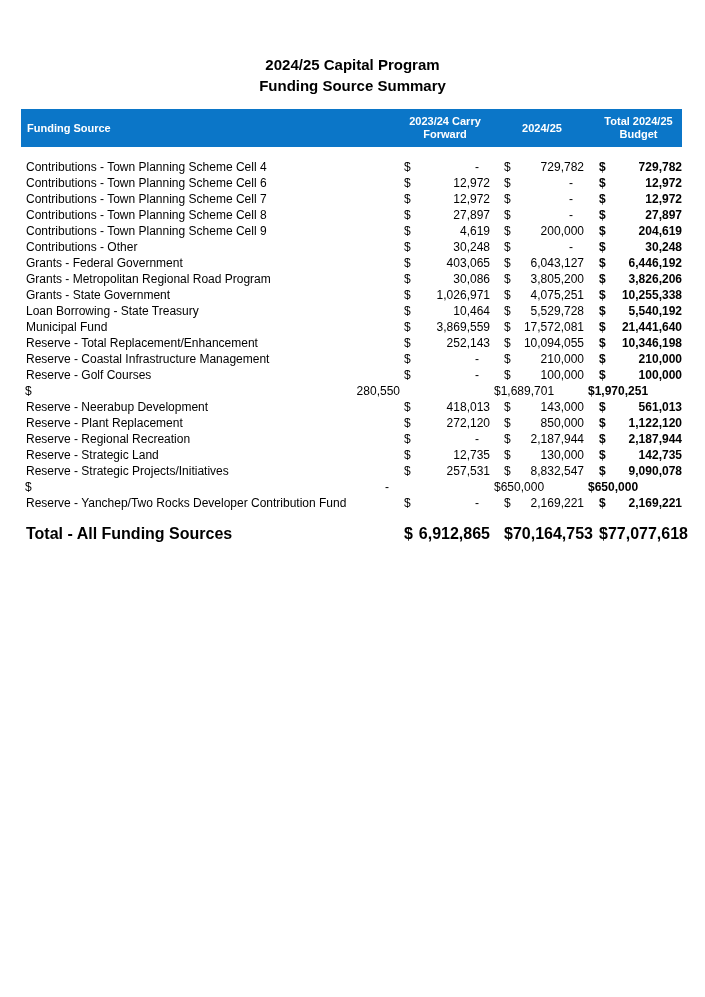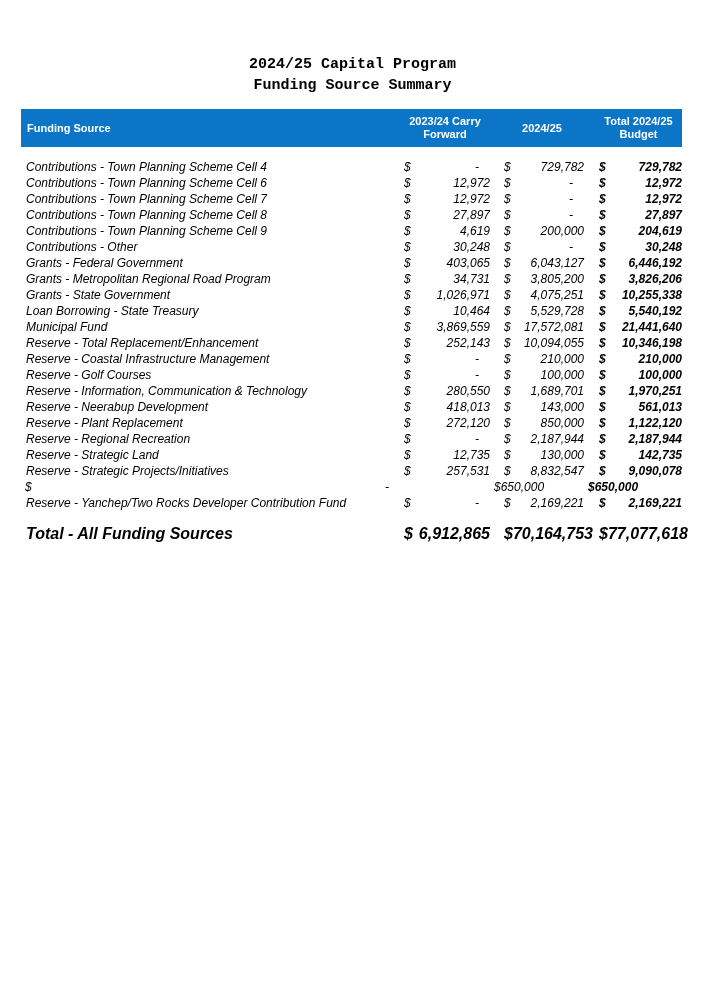--- a/index.html
+++ b/index.html
@@ -9,38 +9,37 @@
     font-family:"Liberation Sans", sans-serif;
     color:#000000;
     overflow:hidden;
   }
   .titles {
     padding-top:54px;
     text-align:center;
     font-weight:bold;
     font-size:15px;
     line-height:21px;
-    font-family:Liberation Mono, monospace;
   }
   .table { margin:13px 23px 0 21px; }
   .grid {
     display:grid;
     grid-template-columns: 1fr 90px 10px 84px 11px 87px;
     align-items:center;
   }
   .thead {
     height:38px;
     font-size:11px;
     font-weight:bold;
     line-height:13px;
   }
   .thead .name { padding-left:6px; text-align:left; }
   .thead .hc { text-align:center; }
   .tbody { padding-top:12px; }
-  .trow { height:16px; font-size:12px; line-height:16px;font-style:italic; }
+  .trow { height:16px; font-size:12px; line-height:16px; }
   .trow .name { white-space:nowrap; overflow:hidden; padding-left:5px; }
   .money {
     display:flex;
     justify-content:space-between;
     padding-left:4px;
     white-space:nowrap;
   }
   .money .val { text-align:right; }
   .money .val.dash { padding-right:11px; }
   .money.bold, .total { font-weight:bold; }
@@ -190,21 +189,21 @@
     <div class="money bold">
       <span class="cur">$</span>
       <span class="val">6,446,192</span>
     </div>
   </div>
 
   <div class="grid trow">
     <div class="name rlabel">Grants - Metropolitan Regional Road Program</div>
     <div class="money">
       <span class="cur">$</span>
-      <span class="val">34,731</span>
+      <span class="val">30,086</span>
     </div>
     <div></div>
     <div class="money">
       <span class="cur">$</span>
       <span class="val">3,805,200</span>
     </div>
     <div></div>
     <div class="money bold">
       <span class="cur">$</span>
       <span class="val">3,826,206</span>
@@ -313,21 +312,20 @@
       <span class="val">100,000</span>
     </div>
     <div></div>
     <div class="money bold">
       <span class="cur">$</span>
       <span class="val">100,000</span>
     </div>
   </div>
 
   <div class="grid trow">
-    <div class="name rlabel">Reserve - Information, Communication &amp; Technology</div>
     <div class="money">
       <span class="cur">$</span>
       <span class="val">280,550</span>
     </div>
     <div></div>
     <div class="money">
       <span class="cur">$</span>
       <span class="val">1,689,701</span>
     </div>
     <div></div>

